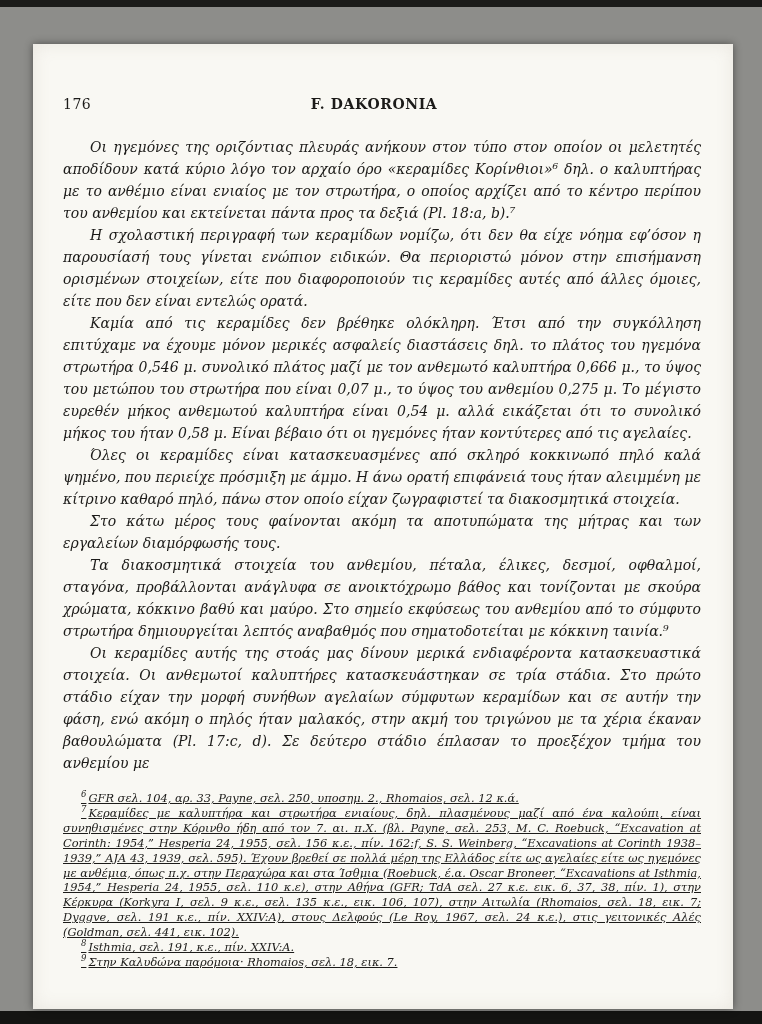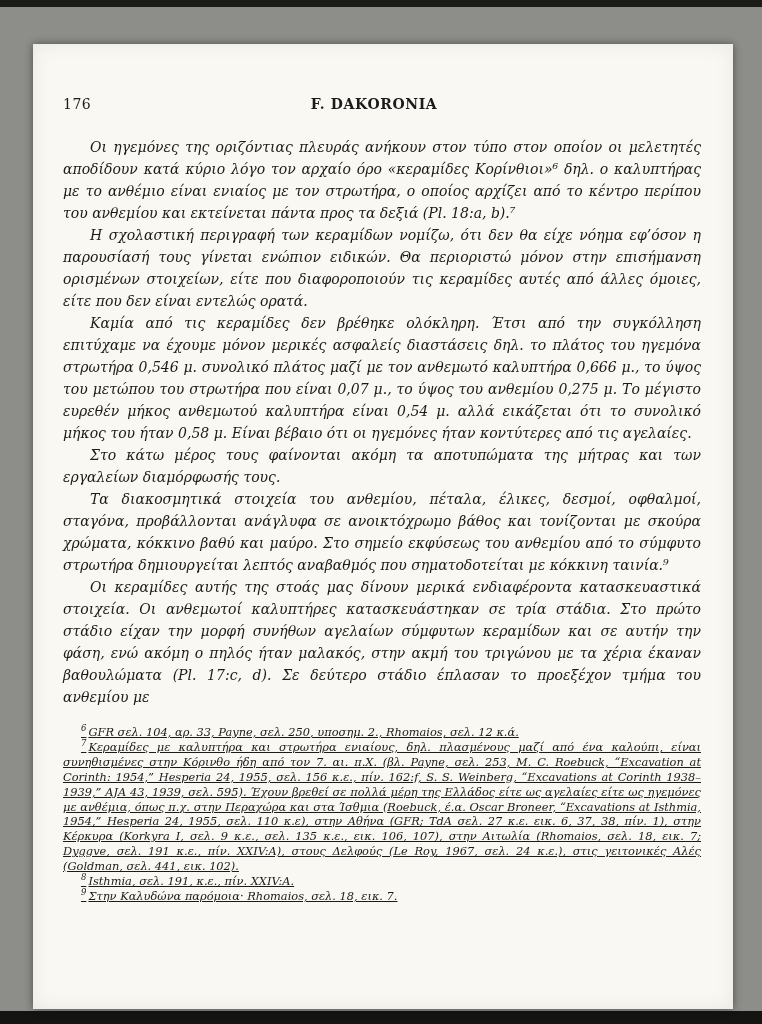--- a/index.html
+++ b/index.html
@@ -101,20 +101,21 @@
 
     <div class="running-header">
       <span class="page-number">176</span>
       <span class="running-head">F. DAKORONIA</span>
     </div>
 
     <div class="body-text">
       <p>Οι ηγεμόνες της οριζόντιας πλευράς ανήκουν στον τύπο στον οποίον οι μελετητές αποδίδουν κατά κύριο λόγο τον αρχαίο όρο «κεραμίδες Κορίνθιοι»⁶ δηλ. ο καλυπτήρας με το ανθέμιο είναι ενιαίος με τον στρωτήρα, ο οποίος αρχίζει από το κέντρο περίπου του ανθεμίου και εκτείνεται πάντα προς τα δεξιά (Pl. 18:a, b).⁷</p>
       <p>Η σχολαστική περιγραφή των κεραμίδων νομίζω, ότι δεν θα είχε νόημα εφ’όσον η παρουσίασή τους γίνεται ενώπιον ειδικών. Θα περιοριστώ μόνον στην επισήμανση ορισμένων στοιχείων, είτε που διαφοροποιούν τις κεραμίδες αυτές από άλλες όμοιες, είτε που δεν είναι εντελώς ορατά.</p>
       <p>Καμία από τις κεραμίδες δεν βρέθηκε ολόκληρη. Έτσι από την συγκόλληση επιτύχαμε να έχουμε μόνον μερικές ασφαλείς διαστάσεις δηλ. το πλάτος του ηγεμόνα στρωτήρα 0,546 μ. συνολικό πλάτος μαζί με τον ανθεμωτό καλυπτήρα 0,666 μ., το ύψος του μετώπου του στρωτήρα που είναι 0,07 μ., το ύψος του ανθεμίου 0,275 μ. Το μέγιστο ευρεθέν μήκος ανθεμωτού καλυπτήρα είναι 0,54 μ. αλλά εικάζεται ότι το συνολικό μήκος του ήταν 0,58 μ. Είναι βέβαιο ότι οι ηγεμόνες ήταν κοντύτερες από τις αγελαίες.</p>
+      <p>Όλες οι κεραμίδες είναι κατασκευασμένες από σκληρό κοκκινωπό πηλό καλά ψημένο, που περιείχε πρόσμιξη με άμμο. Η άνω ορατή επιφάνειά τους ήταν αλειμμένη με κίτρινο καθαρό πηλό, πάνω στον οποίο είχαν ζωγραφιστεί τα διακοσμητικά στοιχεία.</p>
       <p>Στο κάτω μέρος τους φαίνονται ακόμη τα αποτυπώματα της μήτρας και των εργαλείων διαμόρφωσής τους.</p>
       <p>Τα διακοσμητικά στοιχεία του ανθεμίου, πέταλα, έλικες, δεσμοί, οφθαλμοί, σταγόνα, προβάλλονται ανάγλυφα σε ανοικτόχρωμο βάθος και τονίζονται με σκούρα χρώματα, κόκκινο βαθύ και μαύρο. Στο σημείο εκφύσεως του ανθεμίου από το σύμφυτο στρωτήρα δημιουργείται λεπτός αναβαθμός που σηματοδοτείται με κόκκινη ταινία.⁹</p>
       <p>Οι κεραμίδες αυτής της στοάς μας δίνουν μερικά ενδιαφέροντα κατασκευαστικά στοιχεία. Οι ανθεμωτοί καλυπτήρες κατασκευάστηκαν σε τρία στάδια. Στο πρώτο στάδιο είχαν την μορφή συνήθων αγελαίων σύμφυτων κεραμίδων και σε αυτήν την φάση, ενώ ακόμη ο πηλός ήταν μαλακός, στην ακμή του τριγώνου με τα χέρια έκαναν βαθουλώματα (Pl. 17:c, d). Σε δεύτερο στάδιο έπλασαν το προεξέχον τμήμα του ανθεμίου με</p>
     </div>
 
     <div class="footnotes">
       <p class="footnote"><span class="fn-marker">6</span><span>GFR σελ. 104, αρ. 33, Payne, σελ. 250, υποσημ. 2., Rhomaios, σελ. 12 κ.ά.</span></p>
       <p class="footnote"><span class="fn-marker">7</span><span>Κεραμίδες με καλυπτήρα και στρωτήρα ενιαίους, δηλ. πλασμένους μαζί από ένα καλούπι, είναι συνηθισμένες στην Κόρινθο ήδη από τον 7. αι. π.Χ. (βλ. Payne, σελ. 253, M. C. Roebuck, “Excavation at Corinth: 1954,” Hesperia 24, 1955, σελ. 156 κ.ε., πίν. 162:f, S. S. Weinberg, “Excavations at Corinth 1938–1939,” AJA 43, 1939, σελ. 595). Έχουν βρεθεί σε πολλά μέρη της Ελλάδος είτε ως αγελαίες είτε ως ηγεμόνες με ανθέμια, όπως π.χ. στην Περαχώρα και στα Ίσθμια (Roebuck, έ.α. Oscar Broneer, “Excavations at Isthmia, 1954,” Hesperia 24, 1955, σελ. 110 κ.ε), στην Αθήνα (GFR; TdA σελ. 27 κ.ε. εικ. 6, 37, 38, πίν. 1), στην Κέρκυρα (Korkyra I, σελ. 9 κ.ε., σελ. 135 κ.ε., εικ. 106, 107), στην Αιτωλία (Rhomaios, σελ. 18, εικ. 7; Dyggve, σελ. 191 κ.ε., πίν. XXIV:A), στους Δελφούς (Le Roy, 1967, σελ. 24 κ.ε.), στις γειτονικές Αλές (Goldman, σελ. 441, εικ. 102).</span></p>
       <p class="footnote"><span class="fn-marker">8</span><span>Isthmia, σελ. 191, κ.ε., πίν. XXIV:Α.</span></p>
       <p class="footnote"><span class="fn-marker">9</span><span>Στην Καλυδώνα παρόμοια· Rhomaios, σελ. 18, εικ. 7.</span></p>

